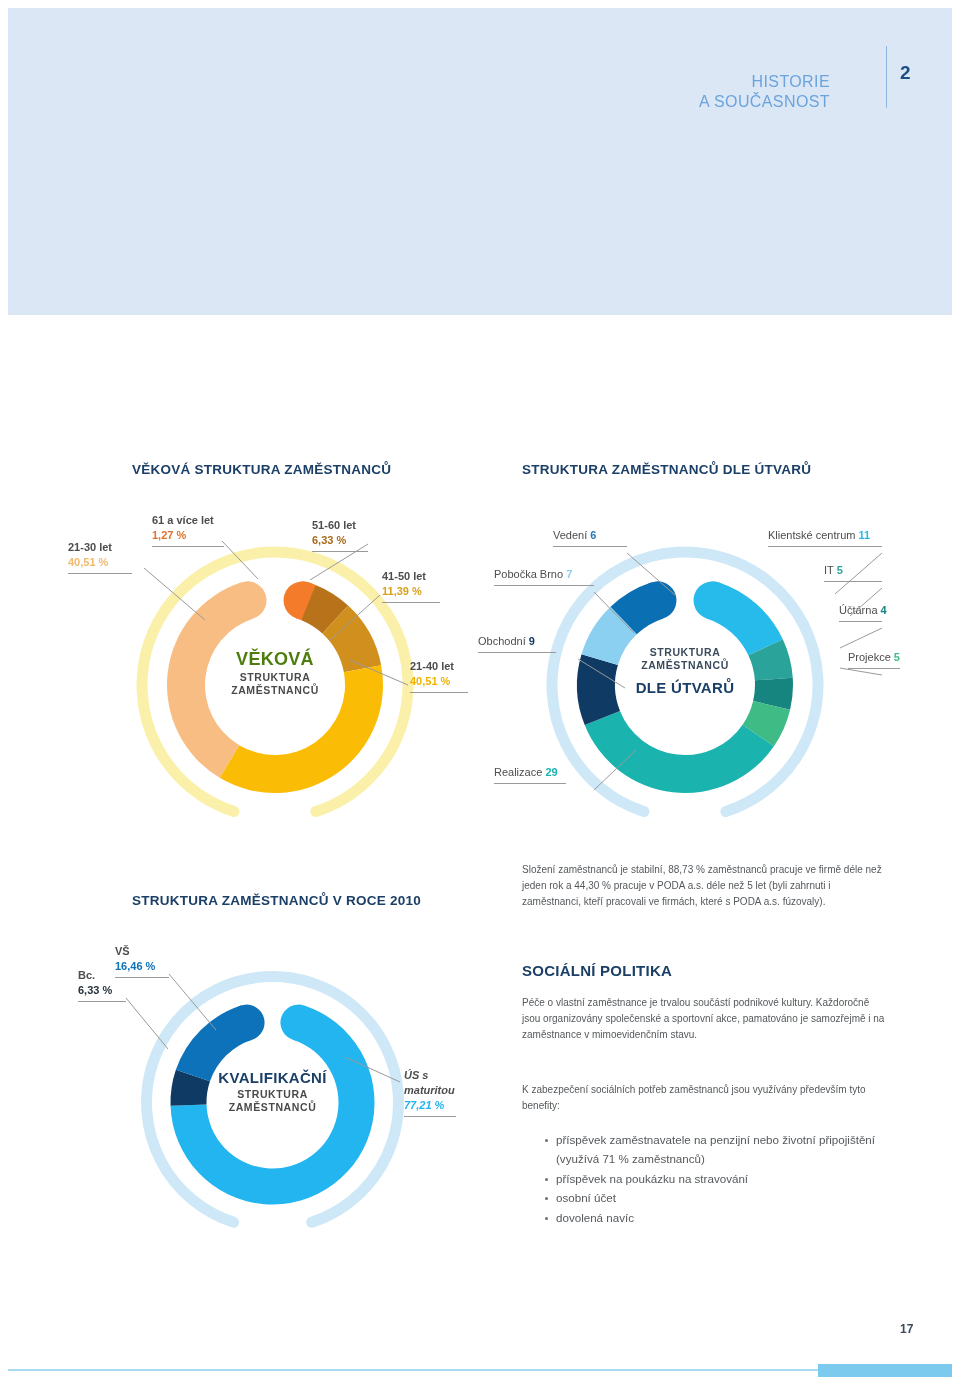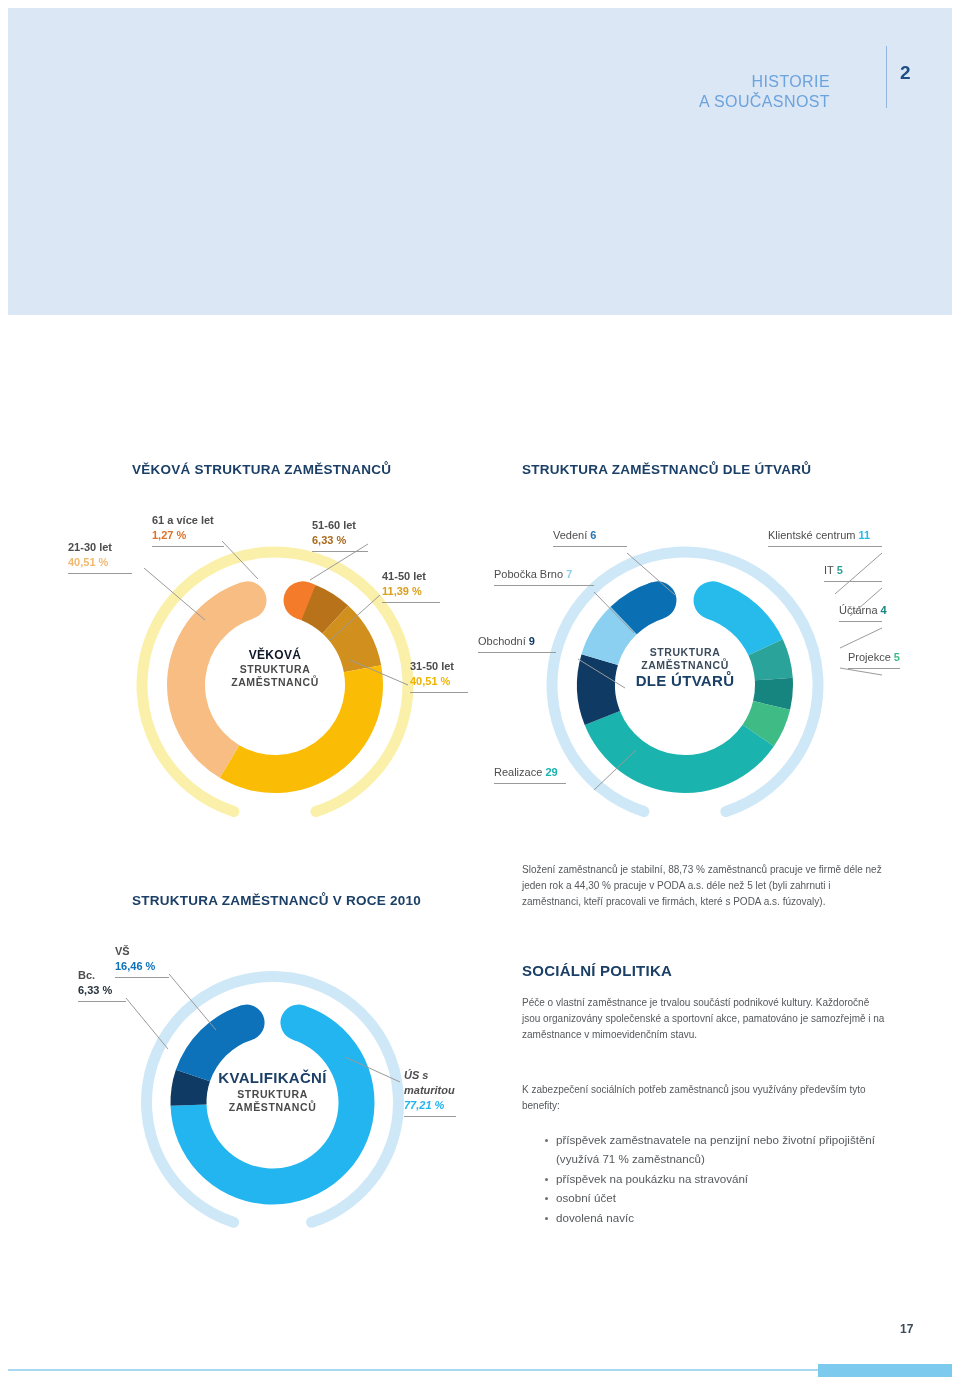--- a/index.html
+++ b/index.html
@@ -41,21 +41,21 @@
 
   
   .donut{position:absolute;}
   .donut svg{display:block;overflow:visible;}
 
   
   .donut-center{
     position:absolute;text-align:center;line-height:1.25;
     pointer-events:none;
   }
-  .dc-big{font-size:12px;font-weight:bold;color:#0f172a;letter-spacing:.3px;}
+  .dc-big{font-size:18px;font-weight:bold;color:#4d7c0f;letter-spacing:.3px;}
   .dc-sm{font-size:10.5px;font-weight:bold;color:#4a4a4a;letter-spacing:.6px;}
   .dc-big-blue{font-size:15px;font-weight:bold;color:#1b3f66;letter-spacing:.3px;}
   .dc-sm-blue{font-size:10.5px;font-weight:bold;color:#3b4b5c;letter-spacing:.6px;}
 
   
   .lbl{
     position:absolute;font-size:11px;line-height:1.35;white-space:nowrap;
   }
   .lbl .t{color:#4d4d4d;font-weight:bold;}
   .lbl .v{font-weight:bold;}
@@ -135,21 +135,21 @@
     <span class="t">51-60 let</span><br>
     <span class="v" style="color:#a8691a">6,33 %</span>
     <span class="rule" style="width:56px"></span>
   </div>
   <div class="lbl" style="left:382px;top:569px;">
     <span class="t">41-50 let</span><br>
     <span class="v" style="color:#d8a11c">11,39 %</span>
     <span class="rule" style="width:58px"></span>
   </div>
   <div class="lbl" style="left:410px;top:659px;">
-    <span class="t">31-50 let</span><br>
+    <span class="t">21-40 let</span><br>
     <span class="v" style="color:#f0b400">40,51 %</span>
     <span class="rule" style="width:58px"></span>
   </div>
 
   <svg style="position:absolute;left:0;top:440px;width:520px;height:300px;pointer-events:none;">
     <g stroke="#9a9a9a" stroke-width="1" fill="none">
       <line x1="144" y1="128" x2="205" y2="180"></line>
       <line x1="222" y1="101" x2="258" y2="139"></line>
       <line x1="368" y1="104" x2="310" y2="140"></line>
       <line x1="380" y1="155" x2="330" y2="200"></line>
@@ -169,21 +169,21 @@
           <path d="M248.5101681054913 175.81631221890336 A108 108 0 0 1 62.01268002745921 214.11660237435817 L91.21192224001986 189.79779783523213 A70 70 0 0 0 212.0899237720777 164.97353569743734 Z" fill="#1ab3ad"></path>
           <path d="M62.01268002745921 214.11660237435817 A108 108 0 0 1 37.03321594086026 147.6783464912305 L75.02152885055757 146.73596531839016 A70 70 0 0 0 91.21192224001986 189.79779783523213 Z" fill="#0f3a63"></path>
           <path d="M37.03321594086026 147.6783464912305 A108 108 0 0 1 50.01683486969918 93.59768155199606 L83.43683741554577 111.68368248740485 A70 70 0 0 0 75.02152885055757 146.73596531839016 Z" fill="#8bd0f0"></path>
           <path d="M50.01683486969918 93.59768155199606 A108 108 0 0 1 81.51919275241289 57.626164607505686 L103.85503233952687 88.36881039375368 A70 70 0 0 0 83.43683741554577 111.68368248740485 Z" fill="#0b6fb4"></path>
           <circle cx="92.68711254596988" cy="72.99748750062969" r="19" fill="#0b6fb4"></circle>
         </g>
     </svg>
     <div class="donut-center" style="left:0;top:106px;width:290px;">
       <div class="dc-sm-blue">STRUKTURA</div>
       <div class="dc-sm-blue">ZAMĚSTNANCŮ</div>
-      <div class="dc-big-blue" style="">DLE ÚTVARŮ</div>
+      <div class="dc-big-blue" style="margin-top:7px">DLE ÚTVARŮ</div>
     </div>
   </div>
 
   <div class="lbl plain" style="left:553px;top:528px;">
     <span class="t">Vedení</span>
     <span class="v" style="color:#2477b8">6</span>
     <span class="rule" style="width:74px"></span>
   </div>
   <div class="lbl plain" style="left:494px;top:567px;">
     <span class="t">Pobočka Brno</span>

